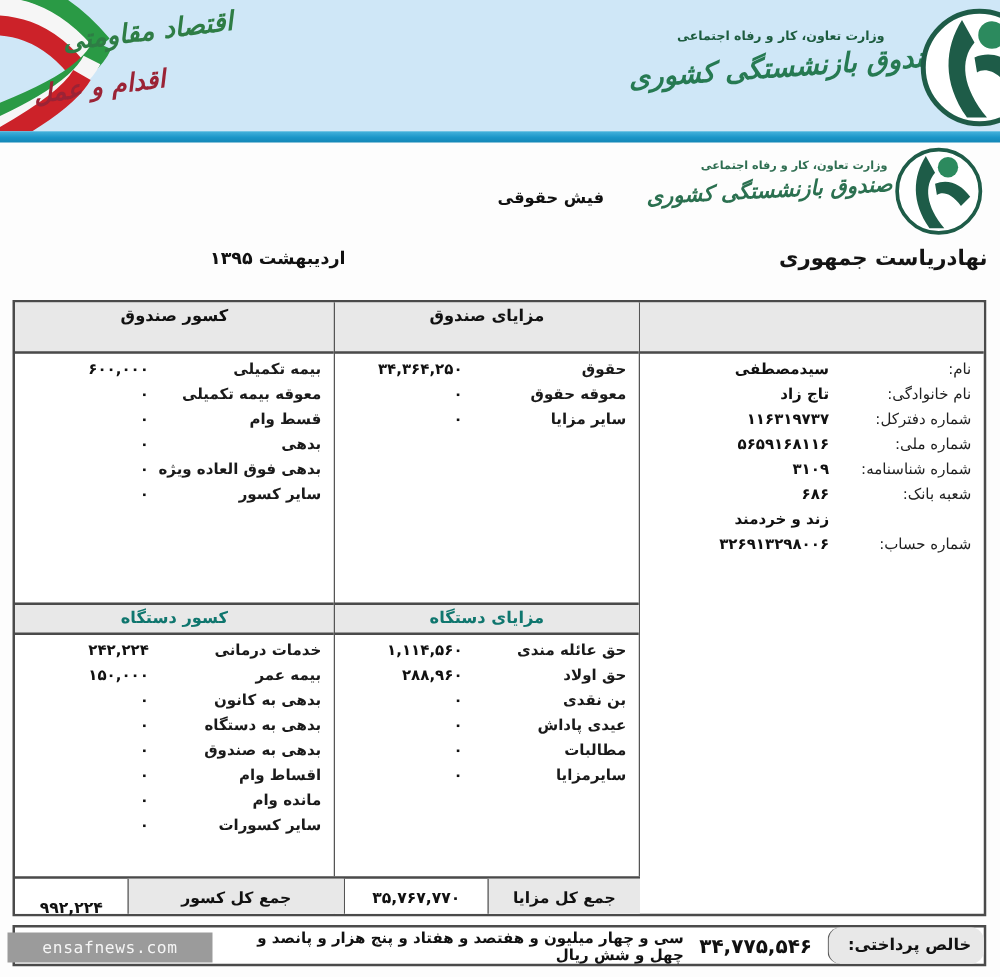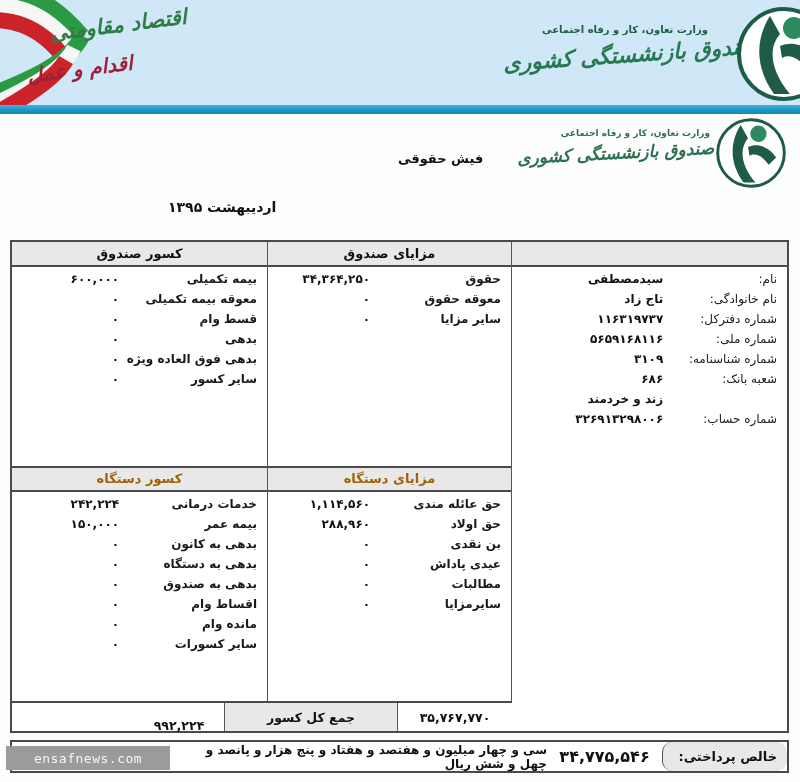--- a/index.html
+++ b/index.html
@@ -36,28 +36,28 @@
   .d-title  { position:absolute; left:398px; top:151px; font-size:13px; font-weight:bold; color:#111; }
   .d-period { position:absolute; left:168px; top:199px; font-size:14px; font-weight:bold; color:#111; }
 
   
   .paytable { position:absolute; left:10px; top:240px; width:779px; height:493px;
               border:2px solid #4a4a4a; background:#fff; }
   .col { position:absolute; top:0; bottom:0; }
   .col-ded  { left:0; width:255px; }
   .col-ben  { left:255px; width:245px; border-left:1px solid #555; border-right:1px solid #555; }
   .col-info { left:500px; right:0; }
-  .colhead { height:25px; background:#e8e8e8; border-bottom:2px solid #4a4a4a;
+  .colhead { height:41px; background:#e8e8e8; border-bottom:2px solid #4a4a4a;
              text-align:center; font-weight:bold; font-size:13px; line-height:23px; color:#111; }
   .colbody { position:relative; height:calc(100% - 25px); }
   .rows  { position:absolute; left:0; right:0; top:2px; }
   .rows2 { position:absolute; left:0; right:0; top:227px; }
   .sec2head { position:absolute; left:0; right:0; top:199px; height:26px; background:#e8e8e8;
               border-top:2px solid #4a4a4a; border-bottom:2px solid #4a4a4a; text-align:center;
-              font-weight:bold; font-size:13px; line-height:22px; color:#a16207; }
+              font-weight:bold; font-size:13px; line-height:22px; color:#0f766e; }
   .trow { display:flex; height:20px; align-items:center; font-size:12px; }
   .tlab { width:58%; text-align:right; padding-right:10px; font-weight:700; color:#1a1a1a; white-space:nowrap; }
   .tval { width:42%; text-align:right; font-weight:700; color:#111;padding-left:28px; }
   .rows-info { position:absolute; left:0; right:0; top:2px; }
   .prow { display:flex; height:20px; align-items:center; font-size:12px; }
   .plab { width:45%; text-align:right; padding-right:10px; color:#222; white-space:nowrap; }
   .pval { width:55%; text-align:right; font-weight:700; color:#111; white-space:nowrap; }
 
   
   .totals { position:absolute; left:0; bottom:0; width:500px; height:30px;
@@ -115,20 +115,21 @@
   <div class="strip"></div>
 
   <div class="d-ministry">وزارت تعاون، کار و رفاه اجتماعی</div>
   <div class="d-fund">صندوق بازنشستگی کشوری</div>
   <svg class="d-logo" viewBox="0 0 100 100">
     <circle cx="50" cy="50" r="45" fill="#ffffff" stroke="#1e5c48" stroke-width="4"></circle>
     <circle cx="60" cy="24" r="11" fill="#2c8a5e"></circle>
     <path d="M36 12 C 22 34 20 62 40 90 L 56 90 C 36 66 34 44 46 30 Z" fill="#1e5c48"></path>
     <path d="M46 42 C 60 36 74 42 84 56 L 74 66 C 64 52 54 50 48 54 Z" fill="#1e5c48"></path>
   </svg>
+  <div class="d-org">نهادریاست جمهوری</div>
   <div class="d-title">فیش حقوقی</div>
   <div class="d-period">اردیبهشت ۱۳۹۵</div>
 
   <div class="paytable">
 
     <div class="col col-ded">
       <div class="colhead">کسور صندوق</div>
       <div class="colbody">
         <div class="rows">
             <div class="trow">
@@ -275,20 +276,21 @@
             </div>
             <div class="prow">
               <span class="plab">شماره حساب:</span>
               <span class="pval">۳۲۶۹۱۳۲۹۸۰۰۶</span>
             </div>
           </div>
       </div>
     </div>
 
     <div class="totals">
+      <div class="tc tc-benlab">جمع کل مزایا</div>
       <div class="tc tc-benval">۳۵,۷۶۷,۷۷۰</div>
       <div class="tc tc-dedlab">جمع کل کسور</div>
       <div class="tc tc-dedval">۹۹۲,۲۲۴</div>
     </div>
   </div>
 
   <div class="netrow">
     <div class="net-label">خالص پرداختی:</div>
     <div class="net-value">۳۴,۷۷۵,۵۴۶</div>
     <div class="net-words">سی و چهار میلیون و هفتصد و هفتاد و پنج هزار و پانصد و چهل و شش ریال</div>

